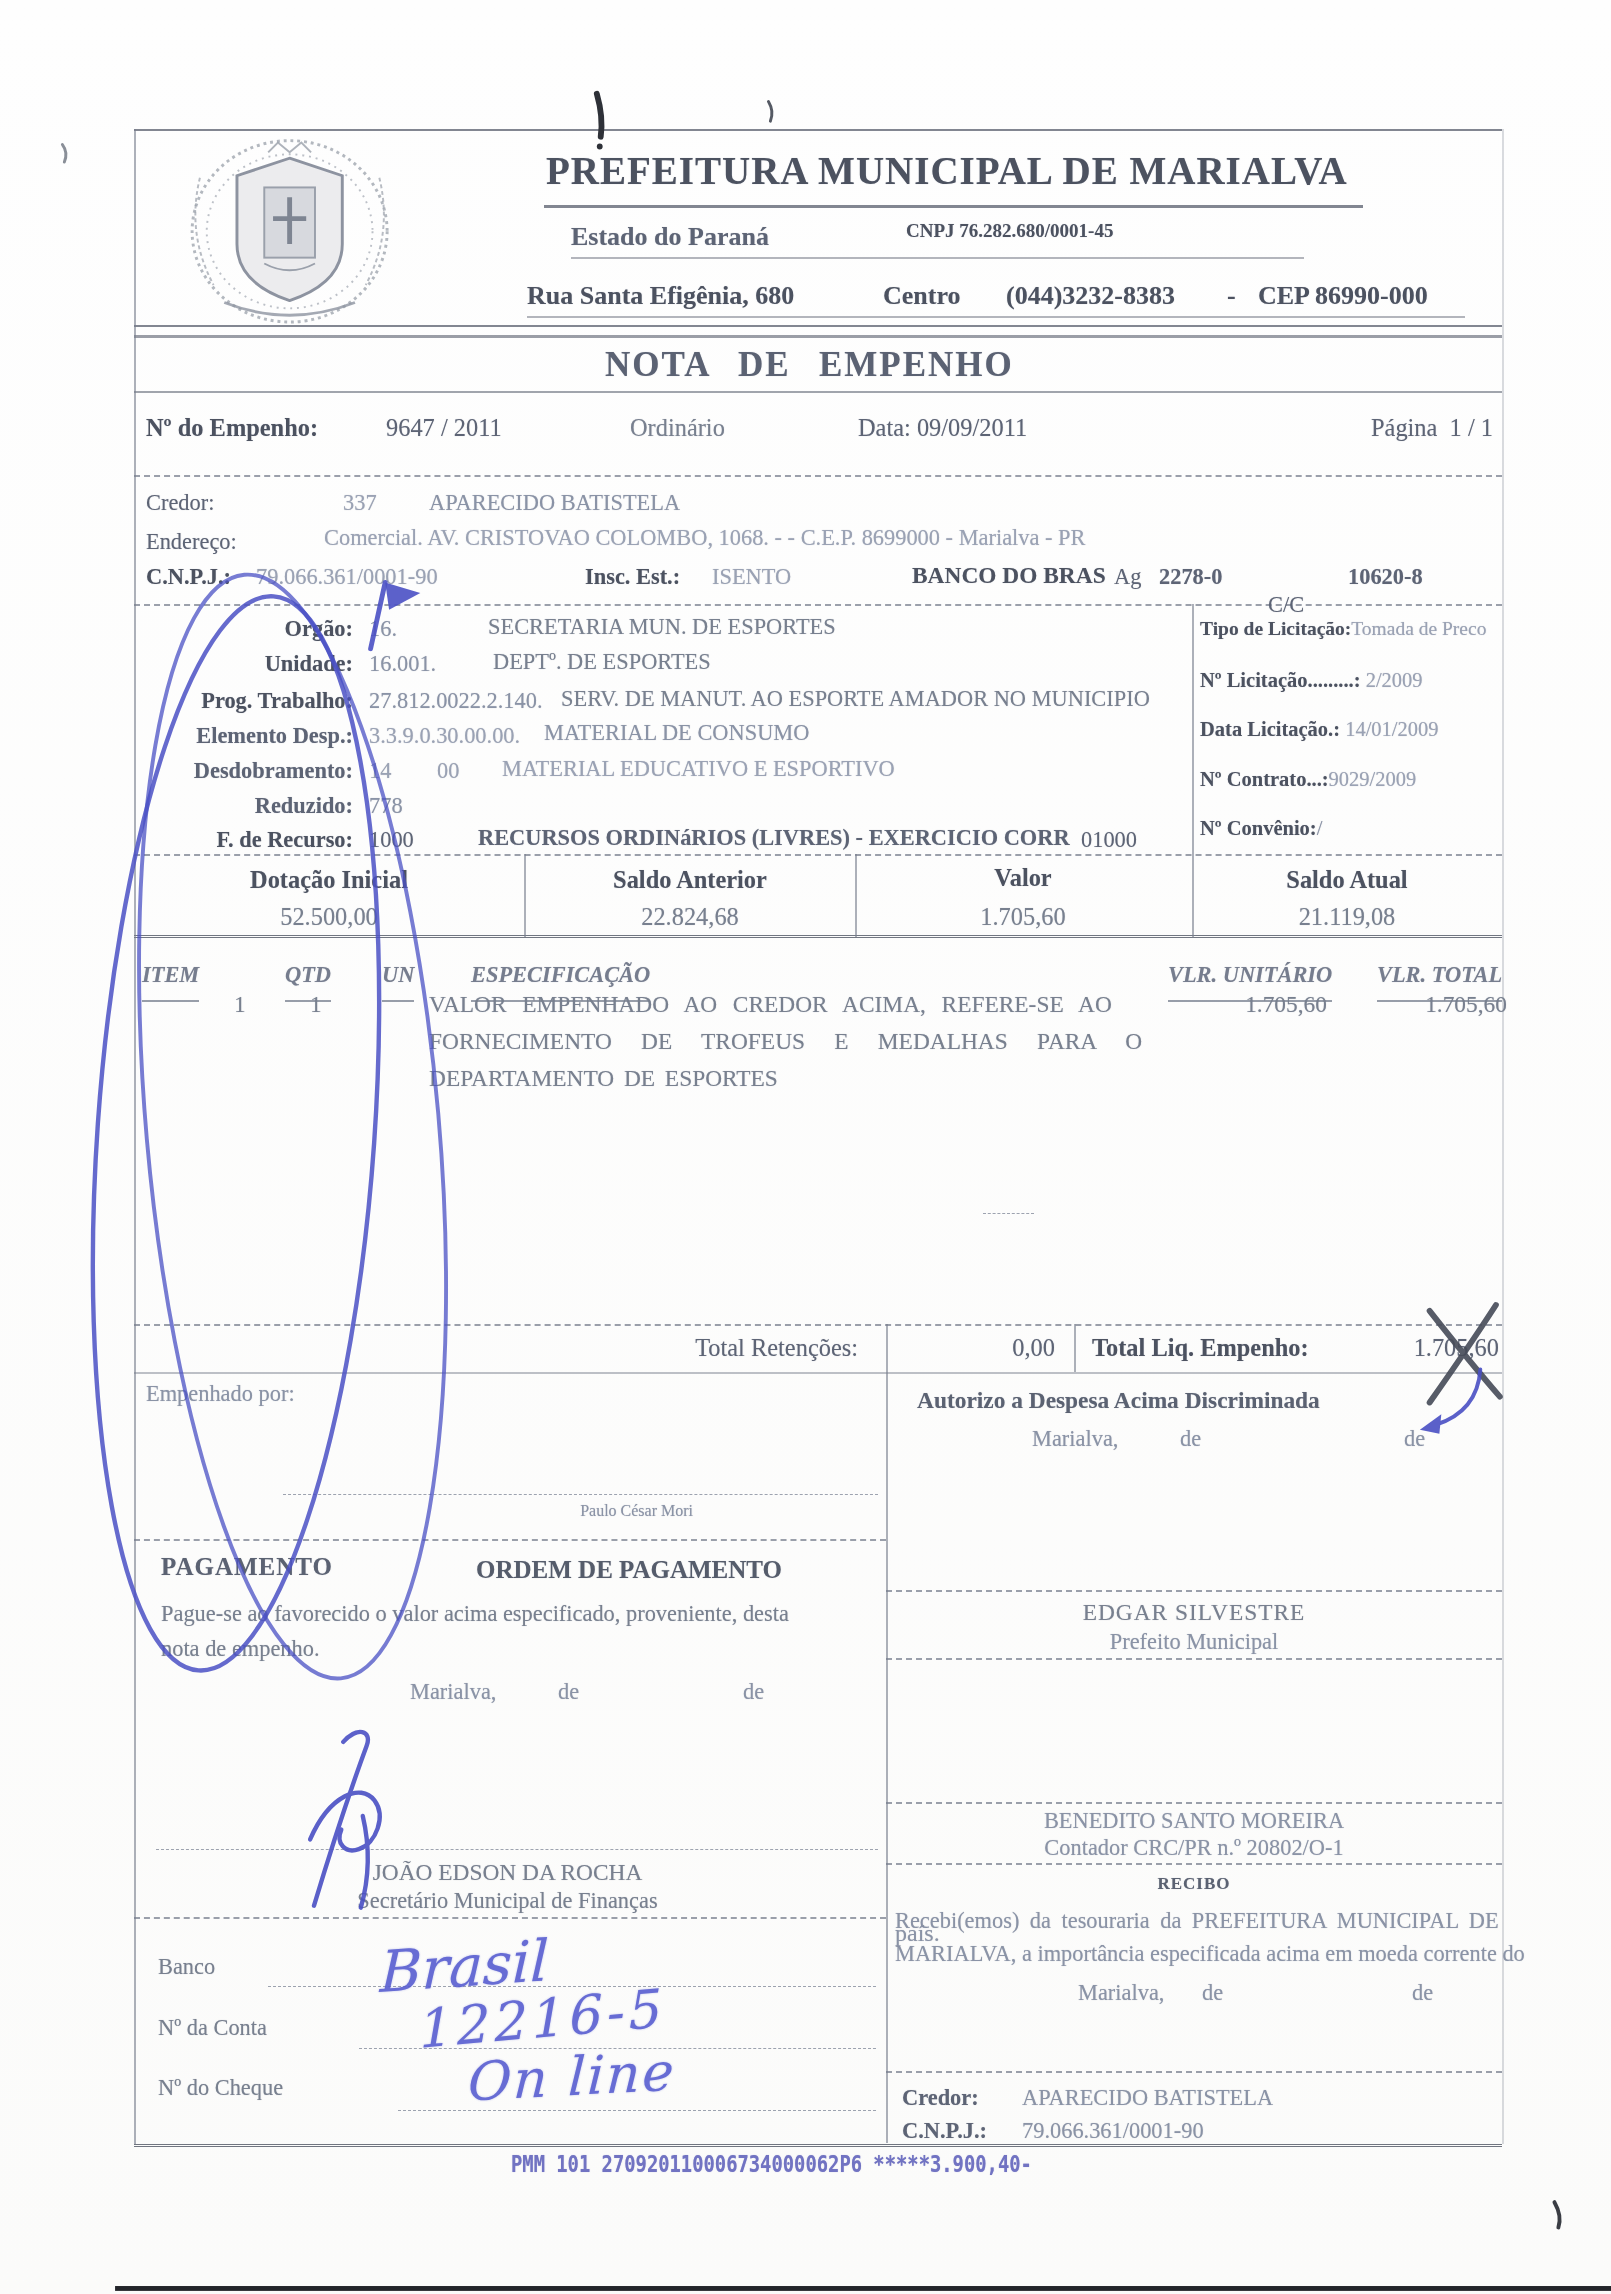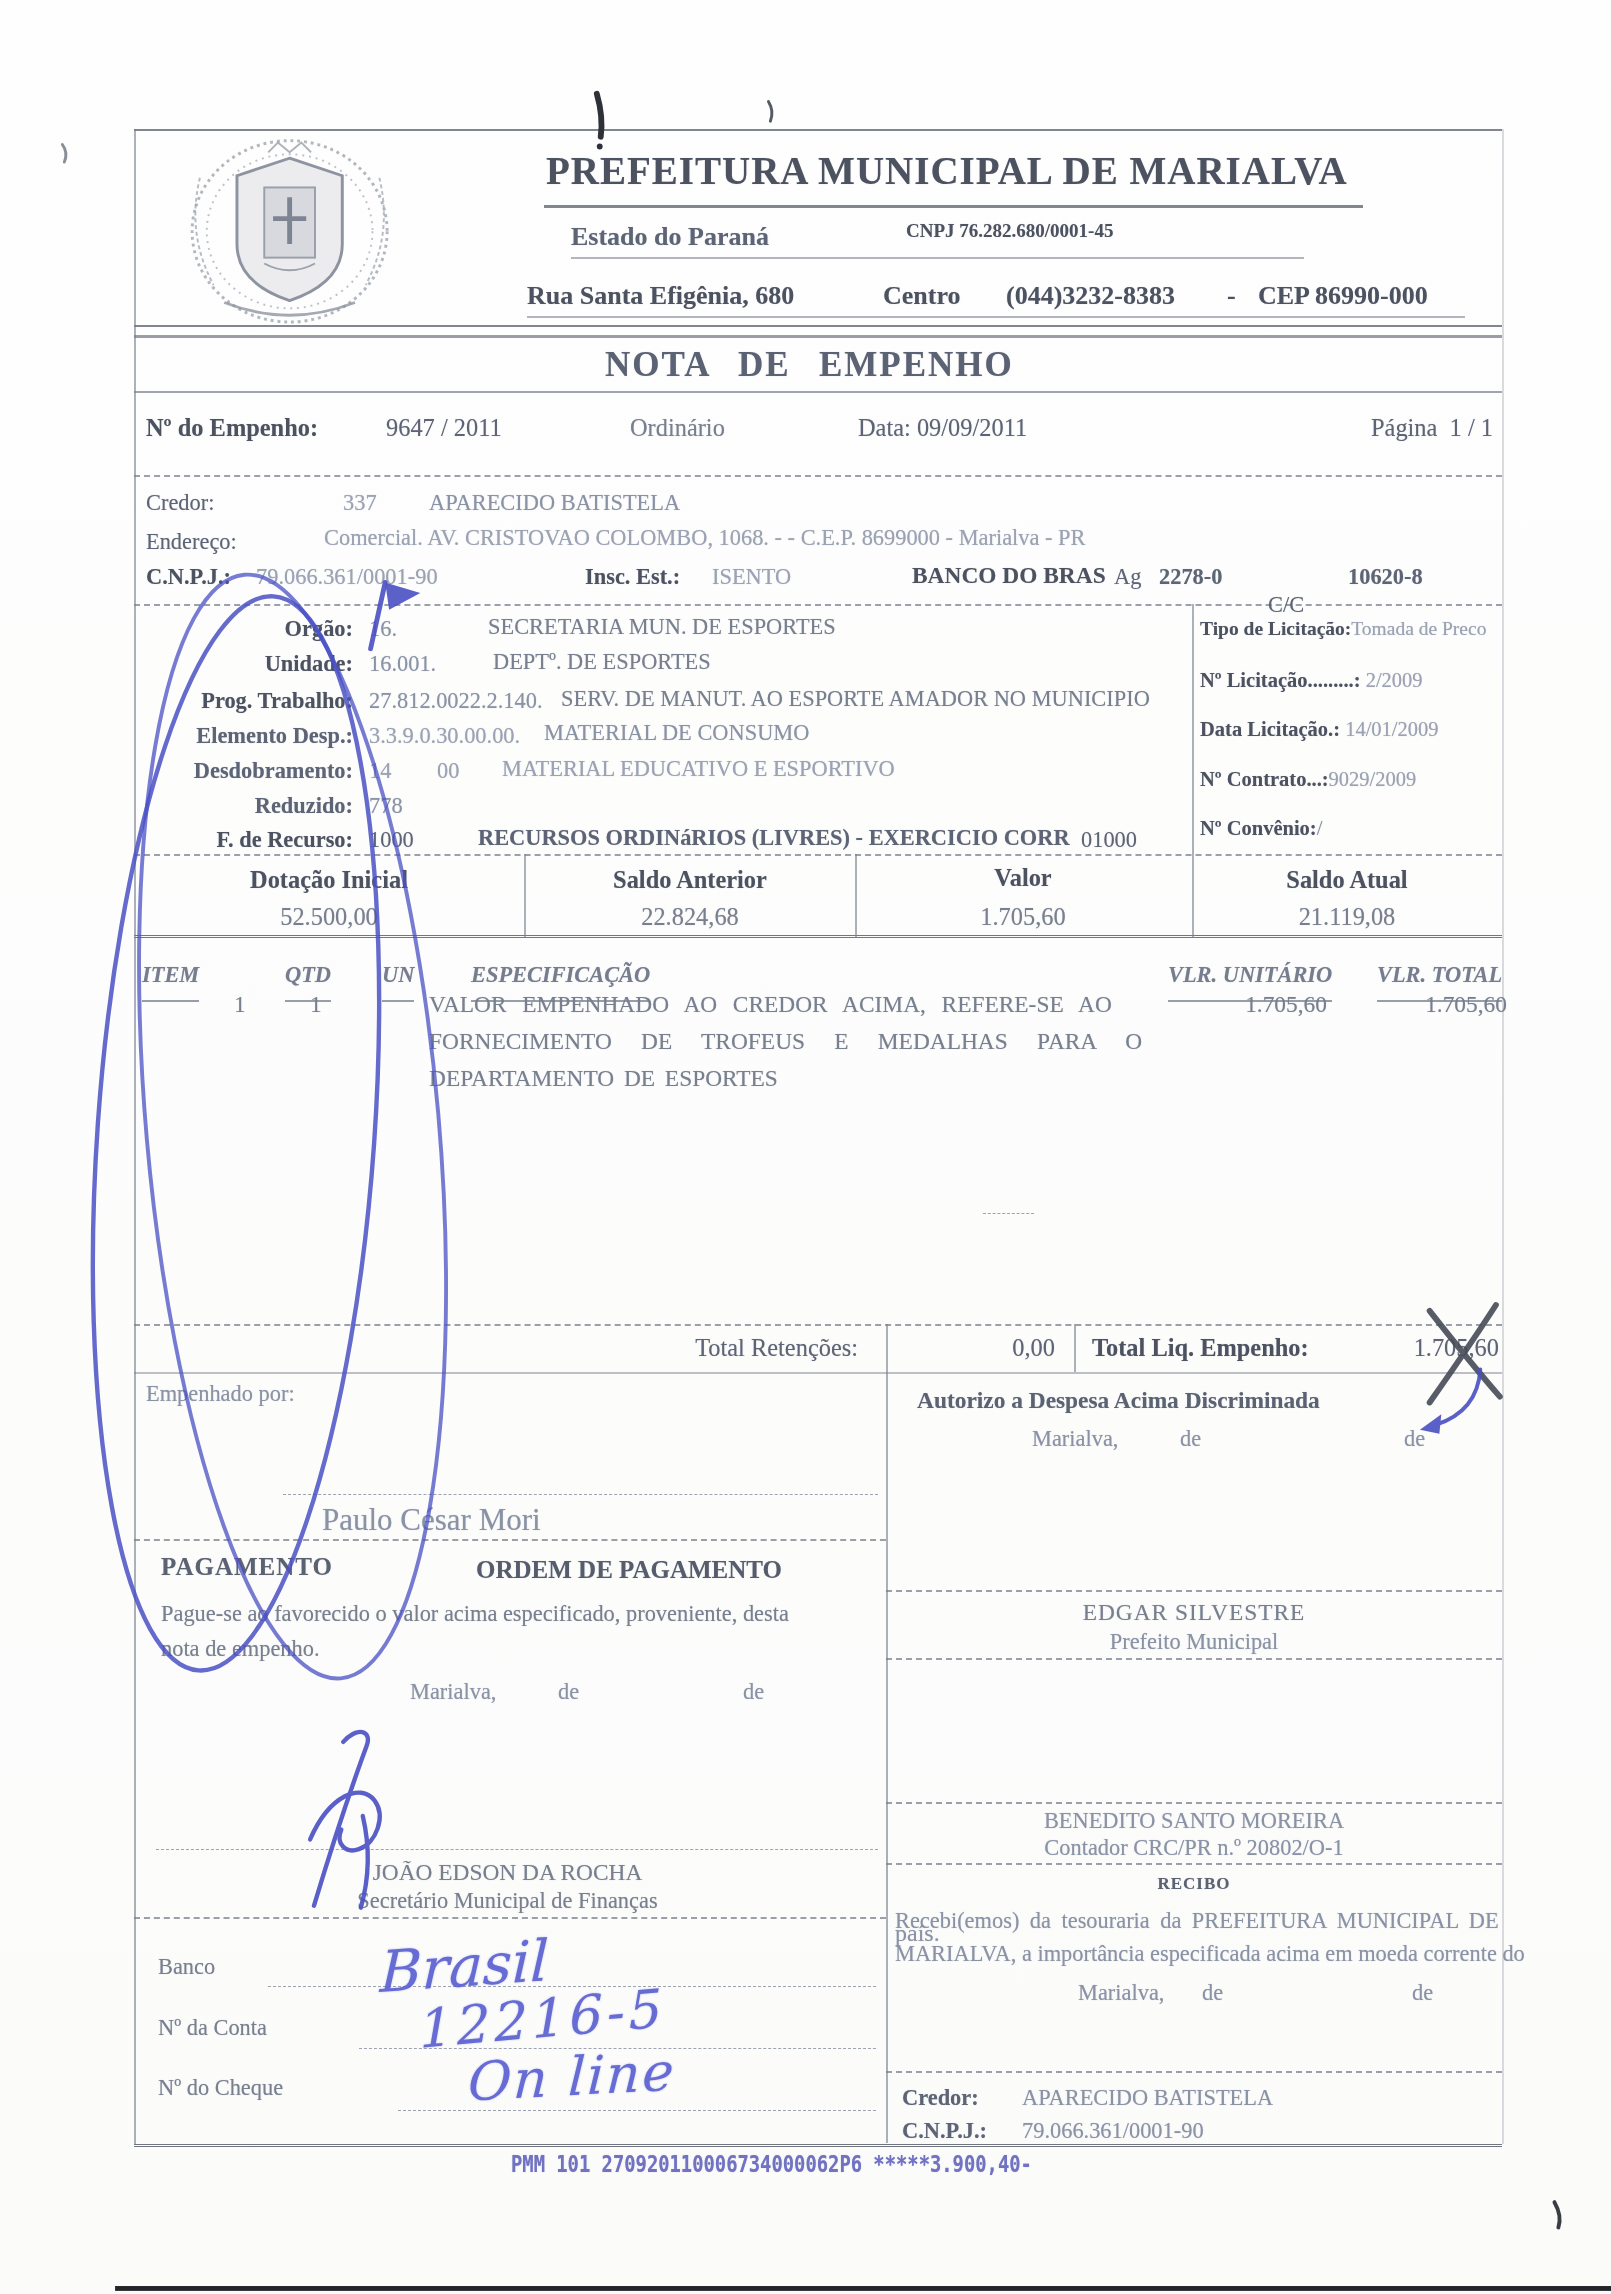--- a/index.html
+++ b/index.html
@@ -171,21 +171,21 @@
   <div class="t c3" style="left:429px;top:1065px;font-size:23.4px;word-spacing:3.9px;">DEPARTAMENTO DE ESPORTES</div>
   <div class="t c3" style="left:1195px;top:991px;width:132px;text-align:right;font-size:23.4px;">1.705,60</div>
   <div class="t c3" style="left:1377px;top:991px;width:130px;text-align:right;font-size:23.4px;">1.705,60</div>
 
   <div class="t c2" style="left:546px;top:1334px;width:312px;text-align:right;font-size:24.4px;">Total Retenções:</div>
   <div class="t c2" style="left:936px;top:1334px;width:119px;text-align:right;font-size:24.4px;">0,00</div>
   <div class="t b c1" style="left:1092px;top:1334px;font-size:24.4px;">Total Liq. Empenho:</div>
   <div class="t c2" style="left:1367px;top:1334px;width:132px;text-align:right;font-size:24.4px;">1.705,60</div>
 
   <div class="t c4" style="left:146px;top:1381px;font-size:22.4px;">Empenhado por:</div>
-  <div class="t c4" style="left:322px;top:1502px;width:371px;text-align:left;font-size:31px;">Paulo César Mori</div>
+  <div class="t c4" style="left:322px;top:1502px;width:371px;text-align:right;font-size:16px;">Paulo César Mori</div>
 
   <div class="t b" style="left:917px;top:1387px;font-size:23.4px;color:#5b6272;">Autorizo a Despesa Acima Discriminada</div>
   <div class="t c4" style="left:1032px;top:1426px;font-size:22.4px;">Marialva,</div>
   <div class="t c4" style="left:1180px;top:1426px;font-size:22.4px;">de</div>
   <div class="t c4" style="left:1404px;top:1426px;font-size:22.4px;">de</div>
 
   <div class="t b" style="left:161px;top:1553px;font-size:25px;color:#5b6272;letter-spacing:1px;">PAGAMENTO</div>
   <div class="t b" style="left:476px;top:1556px;font-size:25px;color:#555c6b;">ORDEM DE PAGAMENTO</div>
   <div class="t c3" style="left:161px;top:1601px;font-size:22.4px;">Pague-se ao favorecido o valor acima especificado, proveniente, desta</div>
   <div class="t c3" style="left:161px;top:1636px;font-size:22.4px;">nota de empenho.</div>

